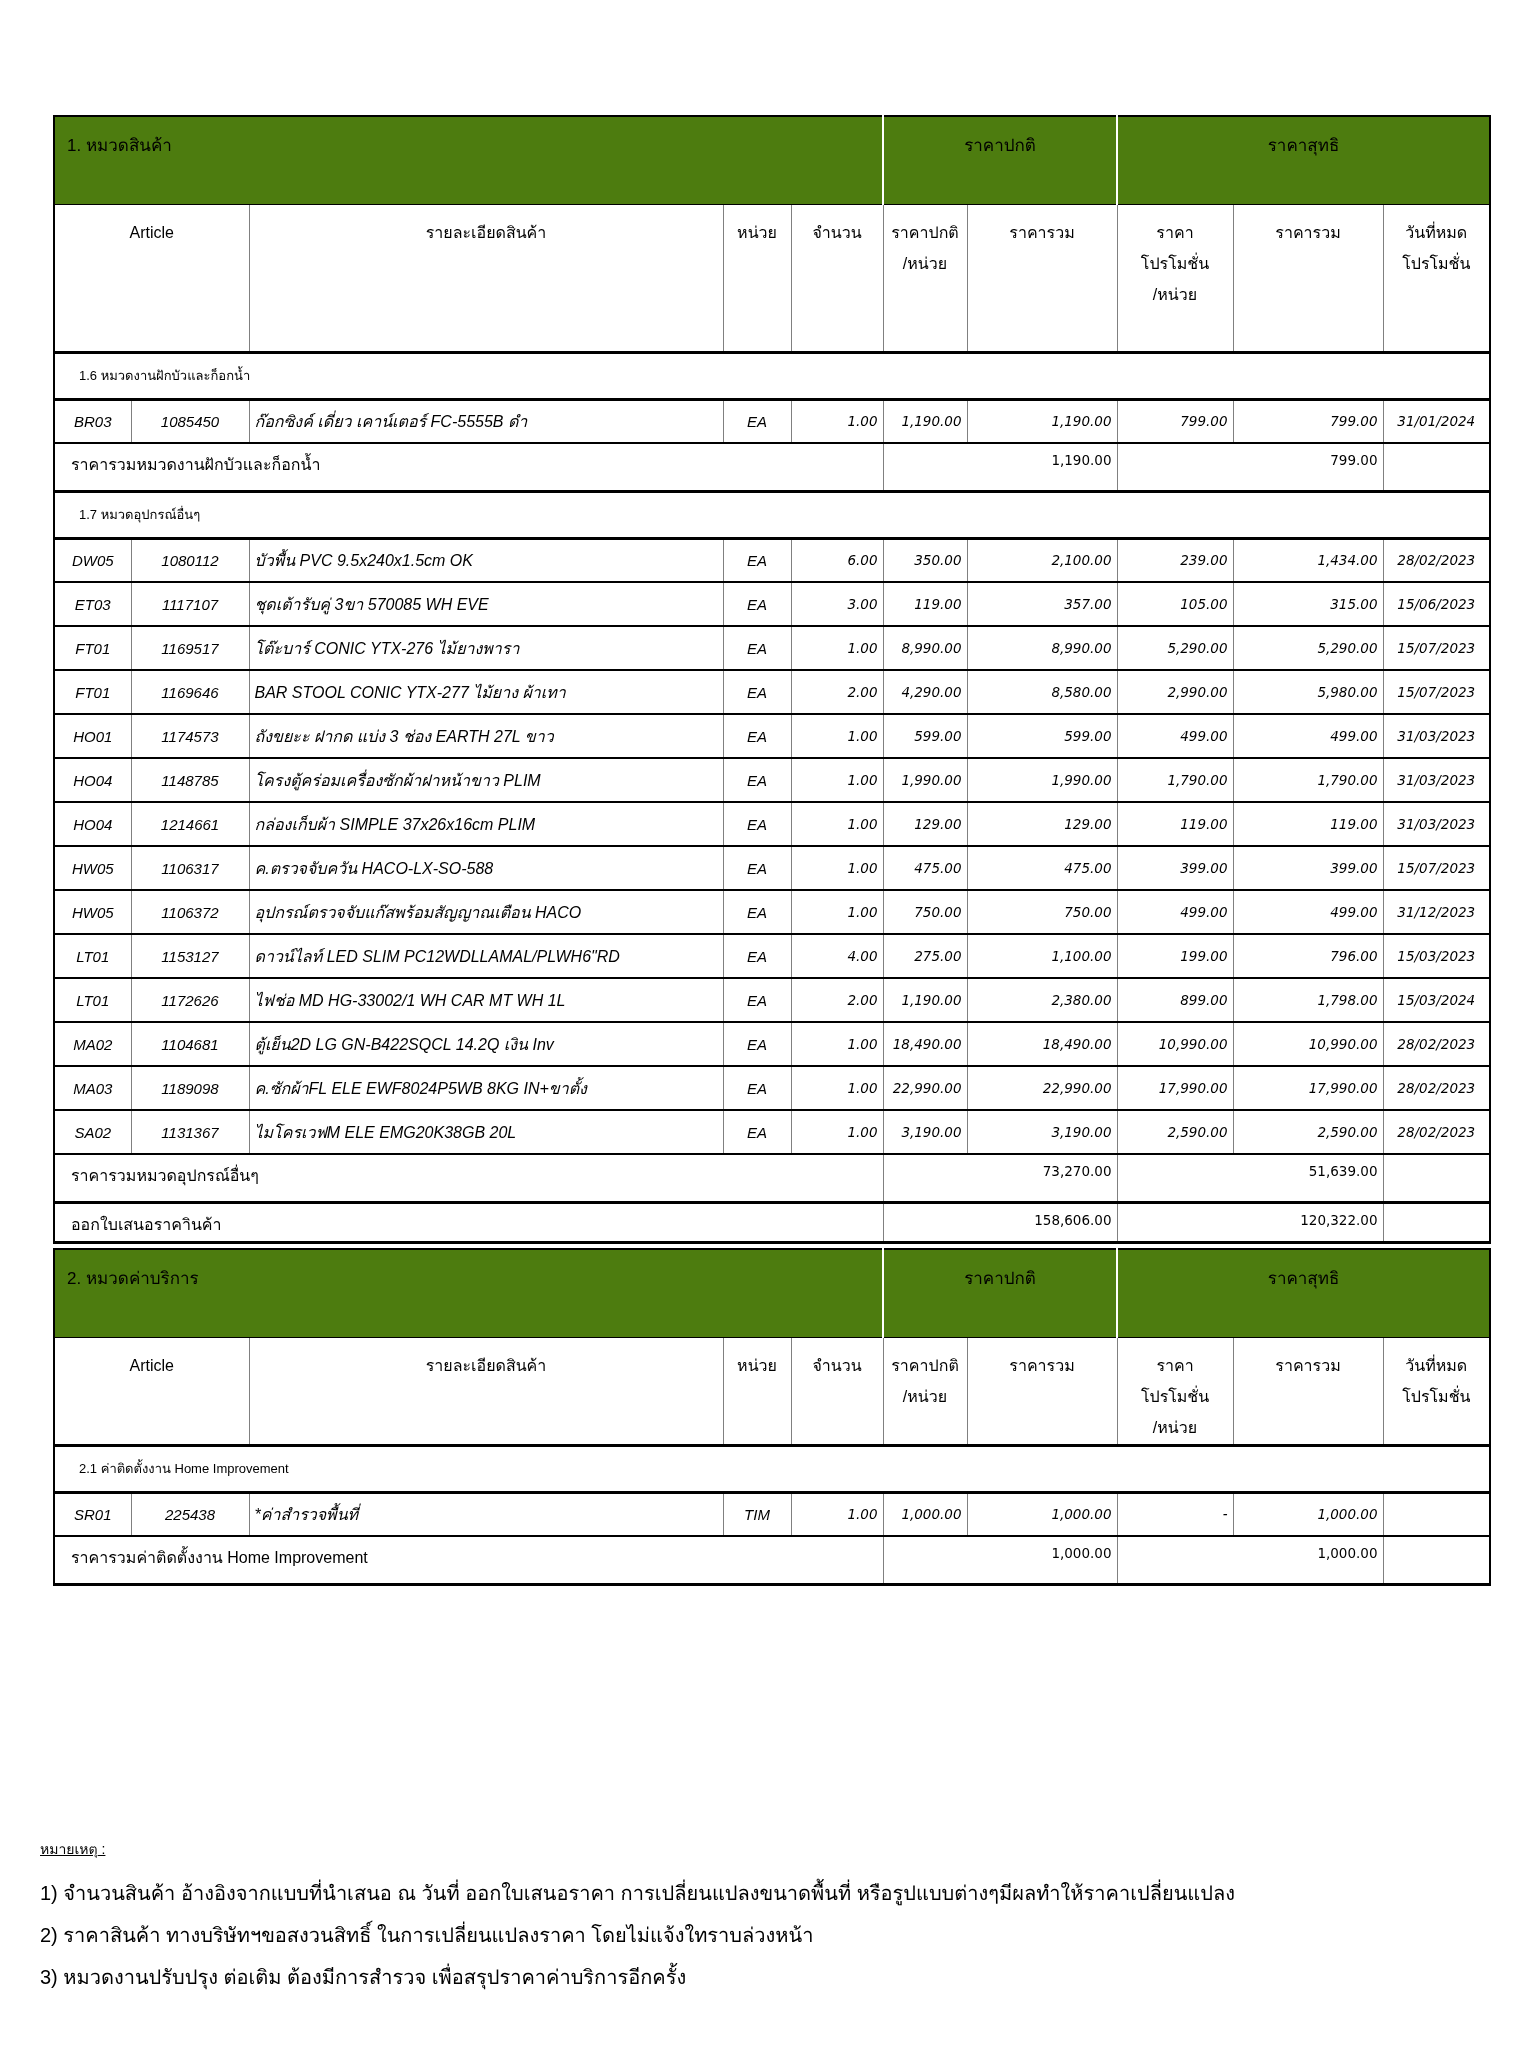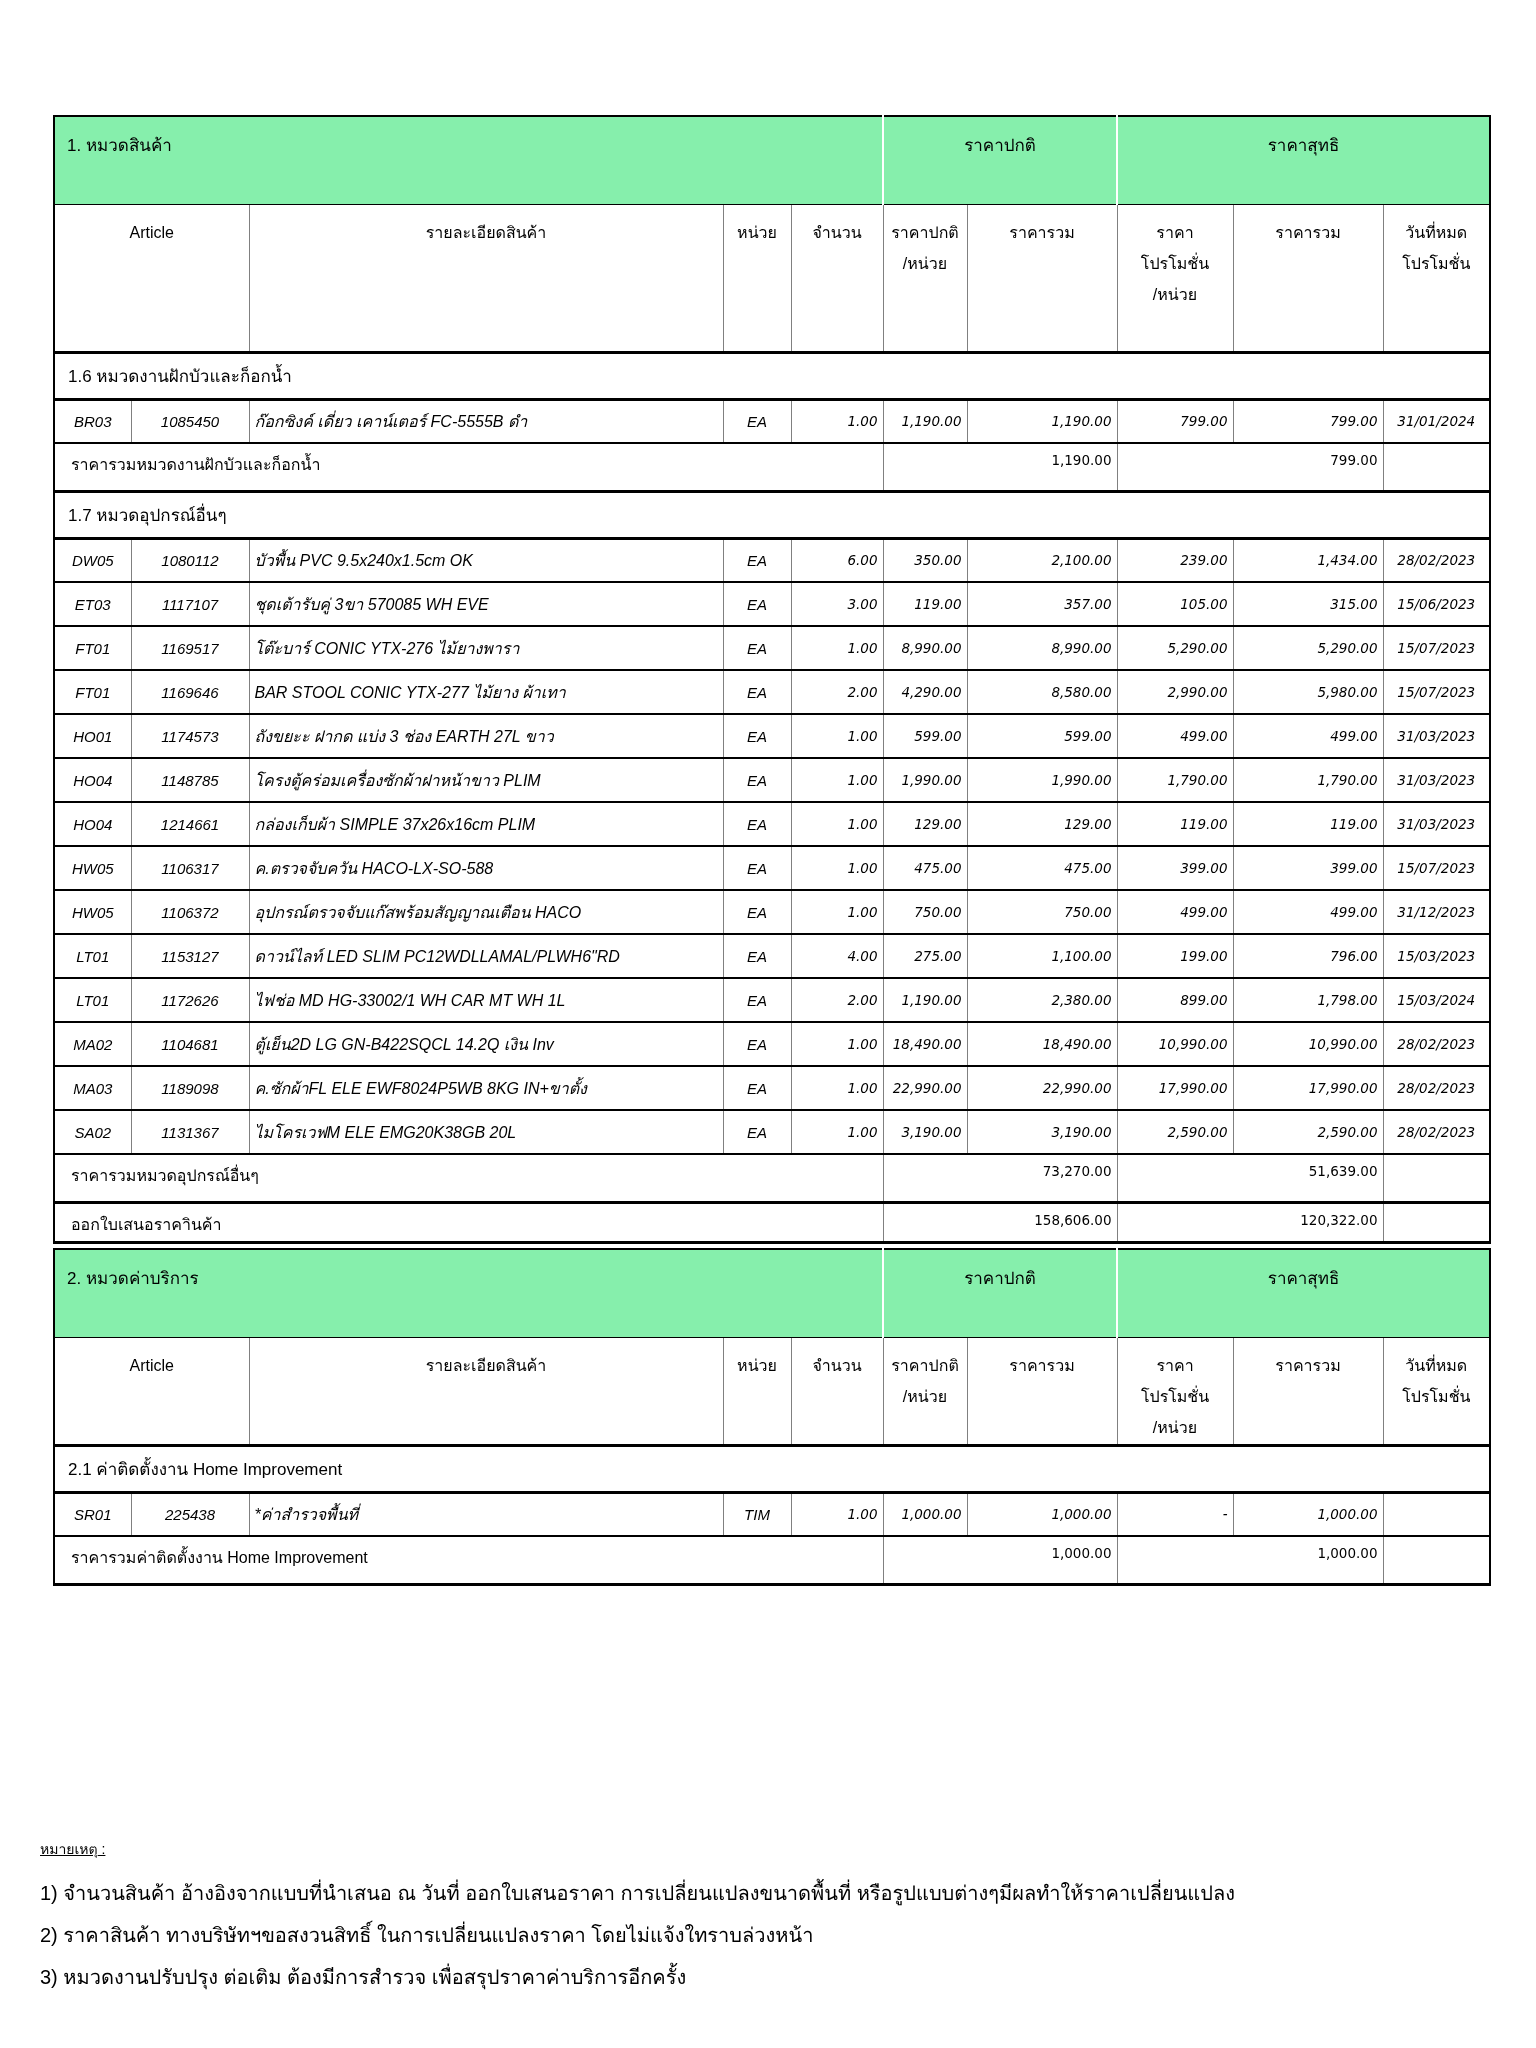--- a/index.html
+++ b/index.html
@@ -14,31 +14,31 @@
     border:2px solid #000;
   }
   #products-table { top:115px; }
   #services-table { top:1248px; }
   td {
     border:1px solid #808080;
     padding:0 5px; font-size:16px; overflow:hidden;
     vertical-align:middle;
   }
   tr.band td {
-    background:#86efac; vertical-align:top; padding-top:14px;
+    background:#4d7c0f; vertical-align:top; padding-top:14px;
     font-size:17px; border-bottom:1px solid #000; border-top:1px solid #000;
   }
   tr.band td + td { border-left:2px solid #ffffff; }
   tr.colhead td {
     vertical-align:top; padding-top:12px; text-align:center;
     white-space:pre-line; font-size:16px; line-height:1.95;
     border-bottom:3px solid #000;
   }
   tr.sect td {
-    font-size:17px; padding-left:13px;
+    font-size:13px; padding-left:24px;
     border-top:3px solid #f97316; border-bottom:3px solid #000;
   }
   tr.data td { border-top:2px solid #000; border-bottom:2px solid #000; }
   tr.subtotal td, tr.grand td {
     border-top:2px solid #000; border-bottom:3px solid #000;
     vertical-align:top; padding-top:8px;
   }
   tr.subtotal td.lbl, tr.grand td.lbl { padding-left:16px; font-size:16px; }
   .c { text-align:center; }
   .r { text-align:right; }

